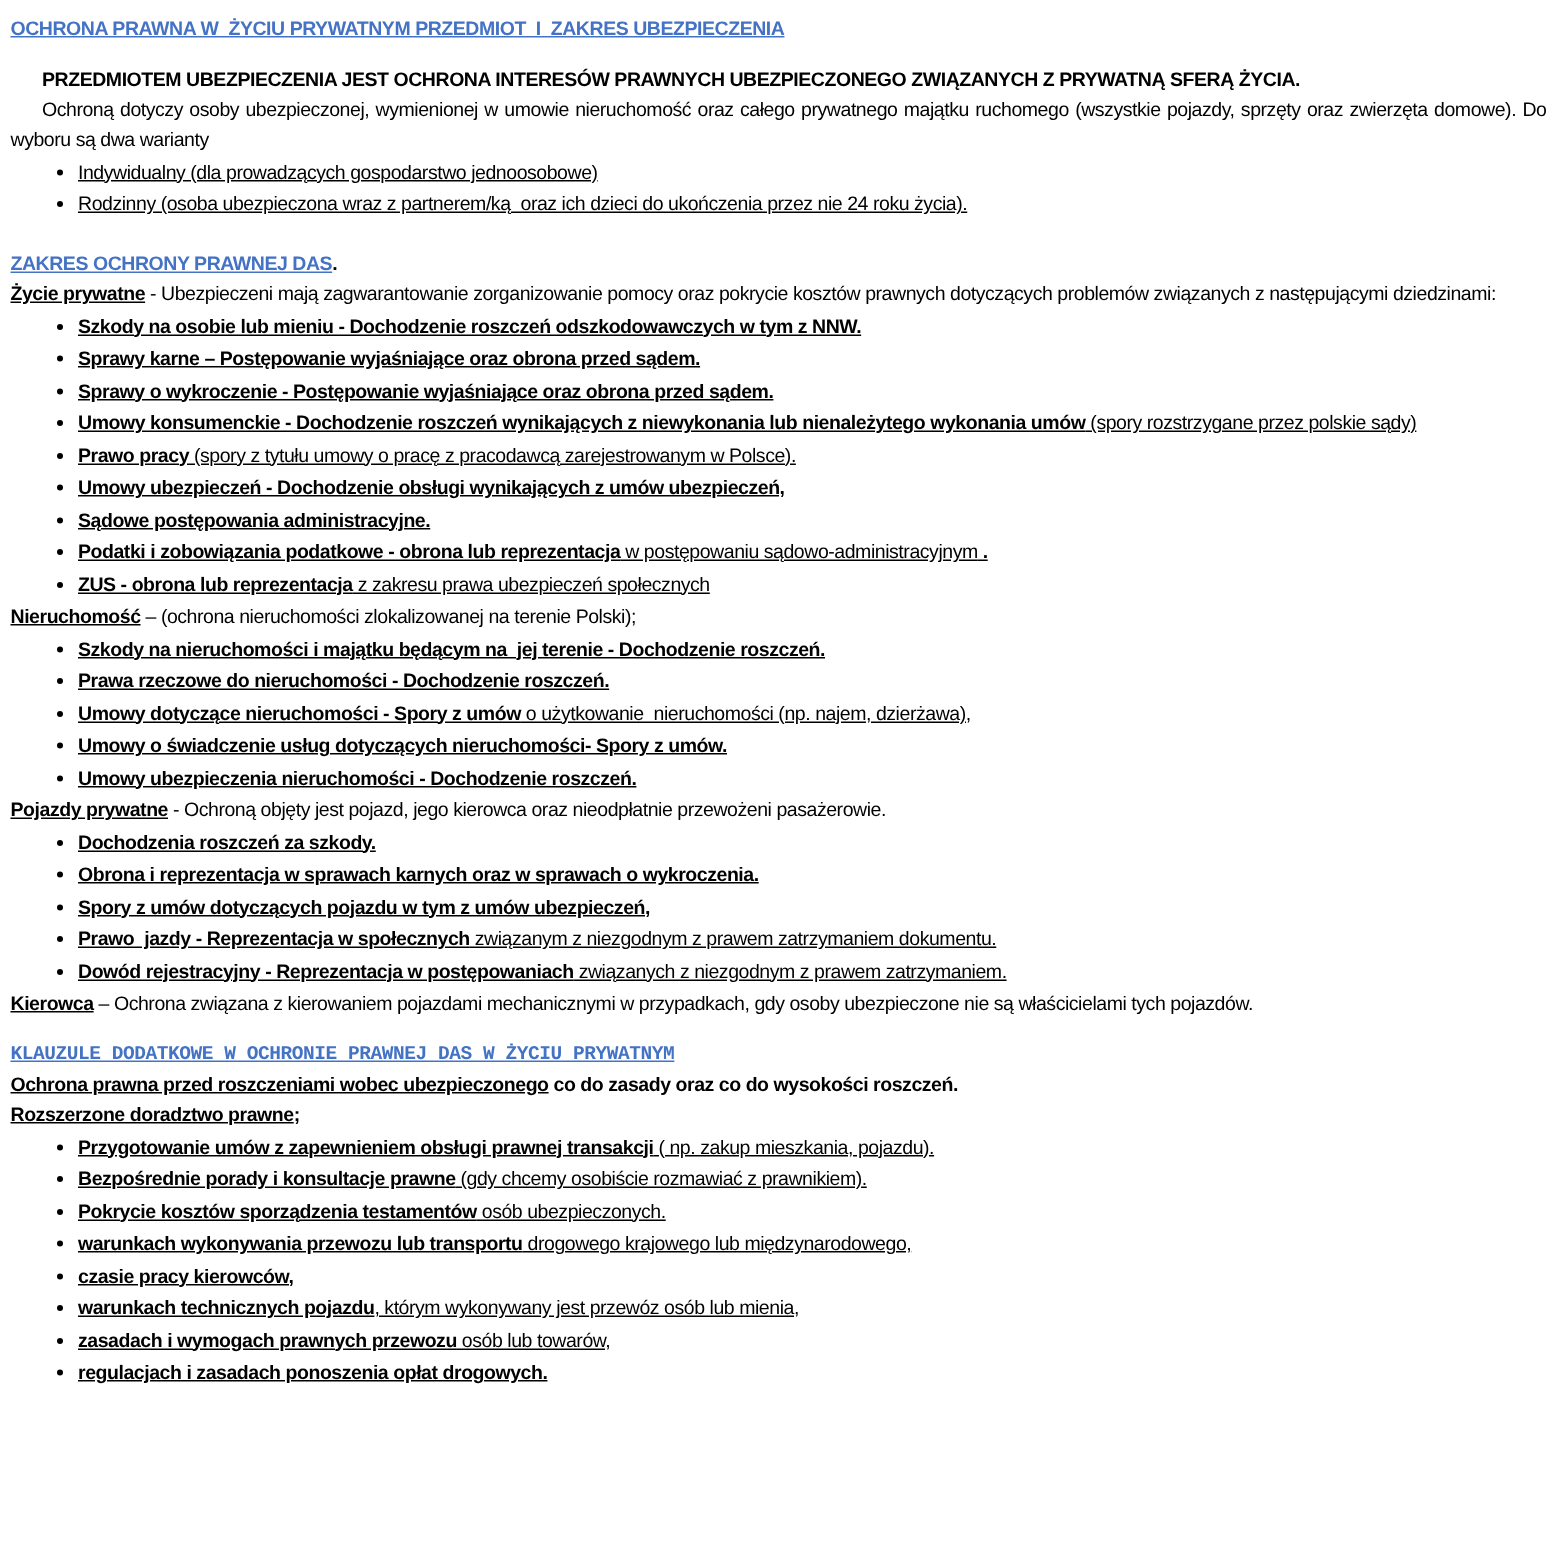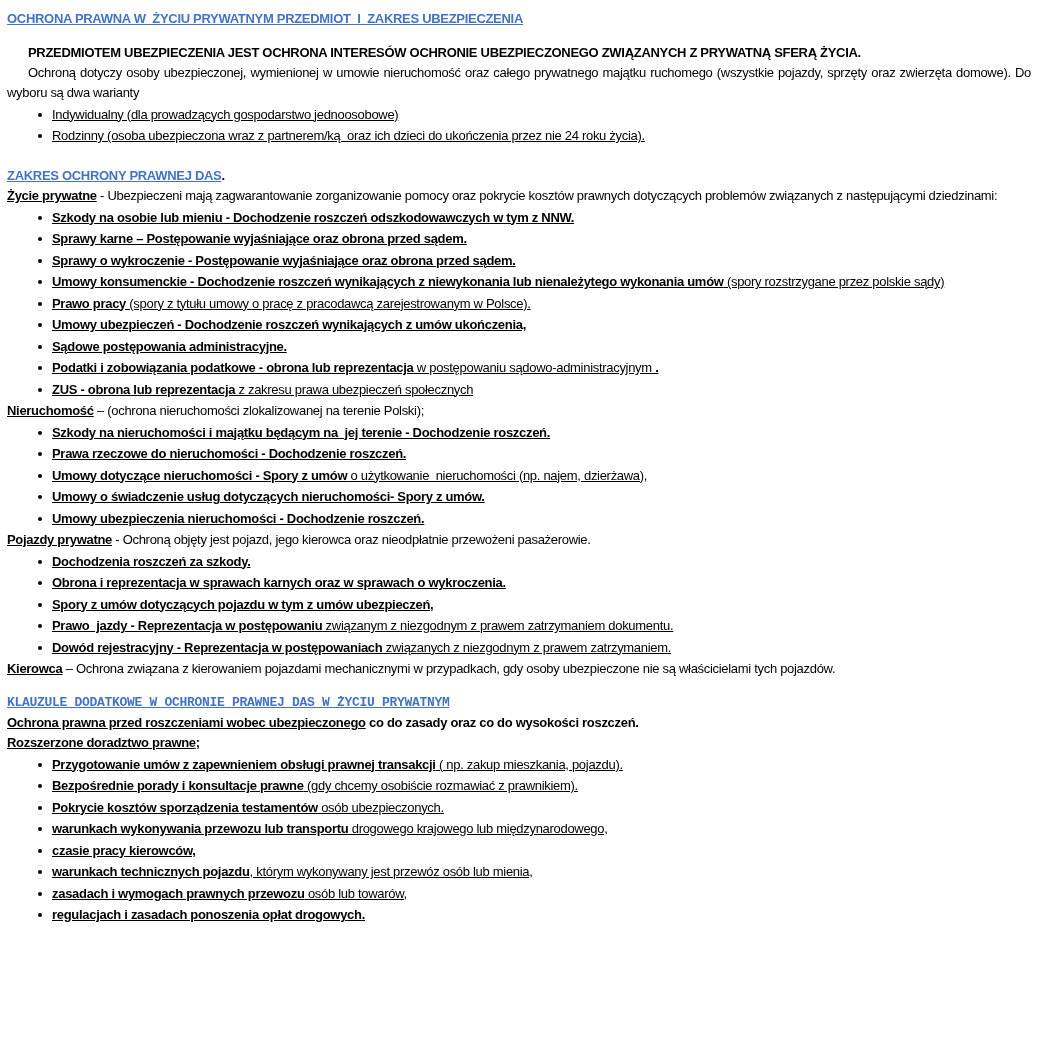--- a/index.html
+++ b/index.html
@@ -48,46 +48,46 @@
     height: 4px;
     border-radius: 50%;
     background: #000000;
   }
 </style>
 </head>
 <body>
 
 <div class="page" id="doc">
     <div class="block v-title"><span class="run b u blue">OCHRONA PRAWNA W  ŻYCIU PRYWATNYM PRZEDMIOT  I  ZAKRES UBEZPIECZENIA</span></div>
-    <div class="block indent"><span class="run b">PRZEDMIOTEM UBEZPIECZENIA JEST OCHRONA INTERESÓW OCHRONIE UBEZPIECZONEGO ZWIĄZANYCH Z PRYWATNĄ SFERĄ ŻYCIA.</span></div>
+    <div class="block indent"><span class="run b">PRZEDMIOTEM UBEZPIECZENIA JEST OCHRONA INTERESÓW PRAWNYCH UBEZPIECZONEGO ZWIĄZANYCH Z PRYWATNĄ SFERĄ ŻYCIA.</span></div>
     <div class="block justify indent"><span class="run">Ochroną dotyczy osoby ubezpieczonej, wymienionej w umowie nieruchomość oraz całego prywatnego majątku ruchomego (wszystkie pojazdy, sprzęty oraz zwierzęta domowe). Do wyboru są dwa warianty</span></div>
     <div class="block li"><span class="dot"></span><span class="run">Indywidualny (dla prowadzących gospodarstwo jednoosobowe)</span></div>
     <div class="block li"><span class="dot"></span><span class="run">Rodzinny (osoba ubezpieczona wraz z partnerem/ką  oraz ich dzieci do ukończenia przez nie 24 roku życia).</span></div>
     <div class="block v-section"><span class="run b u blue">ZAKRES OCHRONY PRAWNEJ DAS</span><span class="run b">.</span></div>
     <div class="block justify"><span class="run b u">Życie prywatne</span><span class="run"> - Ubezpieczeni mają zagwarantowanie zorganizowanie pomocy oraz pokrycie kosztów prawnych dotyczących problemów związanych z następującymi dziedzinami:</span></div>
     <div class="block li"><span class="dot"></span><span class="run b">Szkody na osobie lub mieniu - Dochodzenie roszczeń odszkodowawczych w tym z NNW.</span></div>
     <div class="block li"><span class="dot"></span><span class="run b">Sprawy karne – Postępowanie wyjaśniające oraz obrona przed sądem.</span></div>
     <div class="block li"><span class="dot"></span><span class="run b">Sprawy o wykroczenie - Postępowanie wyjaśniające oraz obrona przed sądem.</span></div>
     <div class="block li"><span class="dot"></span><span class="run b">Umowy konsumenckie - Dochodzenie roszczeń wynikających z niewykonania lub nienależytego wykonania umów</span><span class="run"> (spory rozstrzygane przez polskie sądy)</span></div>
     <div class="block li"><span class="dot"></span><span class="run b">Prawo pracy</span><span class="run"> (spory z tytułu umowy o pracę z pracodawcą zarejestrowanym w Polsce).</span></div>
-    <div class="block li"><span class="dot"></span><span class="run b">Umowy ubezpieczeń - Dochodzenie roszczeń wynikających z umów ukończenia,</span></div>
+    <div class="block li"><span class="dot"></span><span class="run b">Umowy ubezpieczeń - Dochodzenie obsługi wynikających z umów ubezpieczeń,</span></div>
     <div class="block li"><span class="dot"></span><span class="run b">Sądowe postępowania administracyjne.</span></div>
     <div class="block li"><span class="dot"></span><span class="run b">Podatki i zobowiązania podatkowe - obrona lub reprezentacja</span><span class="run"> w postępowaniu sądowo-administracyjnym</span><span class="run b"> .</span></div>
     <div class="block li"><span class="dot"></span><span class="run b">ZUS - obrona lub reprezentacja</span><span class="run"> z zakresu prawa ubezpieczeń społecznych</span></div>
     <div class="block"><span class="run b u">Nieruchomość</span><span class="run"> – (ochrona nieruchomości zlokalizowanej na terenie Polski);</span></div>
     <div class="block li"><span class="dot"></span><span class="run b">Szkody na nieruchomości i majątku będącym na  jej terenie - Dochodzenie roszczeń.</span></div>
     <div class="block li"><span class="dot"></span><span class="run b">Prawa rzeczowe do nieruchomości - Dochodzenie roszczeń.</span></div>
     <div class="block li"><span class="dot"></span><span class="run b">Umowy dotyczące nieruchomości - Spory z umów</span><span class="run"> o użytkowanie  nieruchomości (np. najem, dzierżawa),</span></div>
     <div class="block li"><span class="dot"></span><span class="run b">Umowy o świadczenie usług dotyczących nieruchomości- Spory z umów.</span></div>
     <div class="block li"><span class="dot"></span><span class="run b">Umowy ubezpieczenia nieruchomości - Dochodzenie roszczeń.</span></div>
     <div class="block"><span class="run b u">Pojazdy prywatne</span><span class="run"> - Ochroną objęty jest pojazd, jego kierowca oraz nieodpłatnie przewożeni pasażerowie.</span></div>
     <div class="block li"><span class="dot"></span><span class="run b">Dochodzenia roszczeń za szkody.</span></div>
     <div class="block li"><span class="dot"></span><span class="run b">Obrona i reprezentacja w sprawach karnych oraz w sprawach o wykroczenia.</span></div>
     <div class="block li"><span class="dot"></span><span class="run b">Spory z umów dotyczących pojazdu w tym z umów ubezpieczeń,</span></div>
-    <div class="block li"><span class="dot"></span><span class="run b">Prawo  jazdy - Reprezentacja w postępowaniu</span><span class="run"> związanym z niezgodnym z prawem zatrzymaniem dokumentu.</span></div>
+    <div class="block li"><span class="dot"></span><span class="run b">Prawo  jazdy - Reprezentacja w społecznych</span><span class="run"> związanym z niezgodnym z prawem zatrzymaniem dokumentu.</span></div>
     <div class="block li"><span class="dot"></span><span class="run b">Dowód rejestracyjny - Reprezentacja w postępowaniach</span><span class="run"> związanych z niezgodnym z prawem zatrzymaniem.</span></div>
     <div class="block"><span class="run b u">Kierowca</span><span class="run"> – Ochrona związana z kierowaniem pojazdami mechanicznymi w przypadkach, gdy osoby ubezpieczone nie są właścicielami tych pojazdów.</span></div>
     <div class="block v-section-gap"><span class="run b u blue">KLAUZULE DODATKOWE W OCHRONIE PRAWNEJ DAS W ŻYCIU PRYWATNYM</span></div>
     <div class="block"><span class="run b u">Ochrona prawna przed roszczeniami wobec ubezpieczonego</span><span class="run b"> co do zasady oraz co do wysokości roszczeń.</span></div>
     <div class="block"><span class="run b u">Rozszerzone doradztwo prawne</span><span class="run b">;</span></div>
     <div class="block li"><span class="dot"></span><span class="run b">Przygotowanie umów z zapewnieniem obsługi prawnej transakcji</span><span class="run"> ( np. zakup mieszkania, pojazdu).</span></div>
     <div class="block li"><span class="dot"></span><span class="run b">Bezpośrednie porady i konsultacje prawne</span><span class="run"> (gdy chcemy osobiście rozmawiać z prawnikiem).</span></div>
     <div class="block li"><span class="dot"></span><span class="run b">Pokrycie kosztów sporządzenia testamentów</span><span class="run"> osób ubezpieczonych.</span></div>
     <div class="block li"><span class="dot"></span><span class="run b">warunkach wykonywania przewozu lub transportu</span><span class="run"> drogowego krajowego lub międzynarodowego,</span></div>
     <div class="block li"><span class="dot"></span><span class="run b">czasie pracy kierowców,</span></div>

